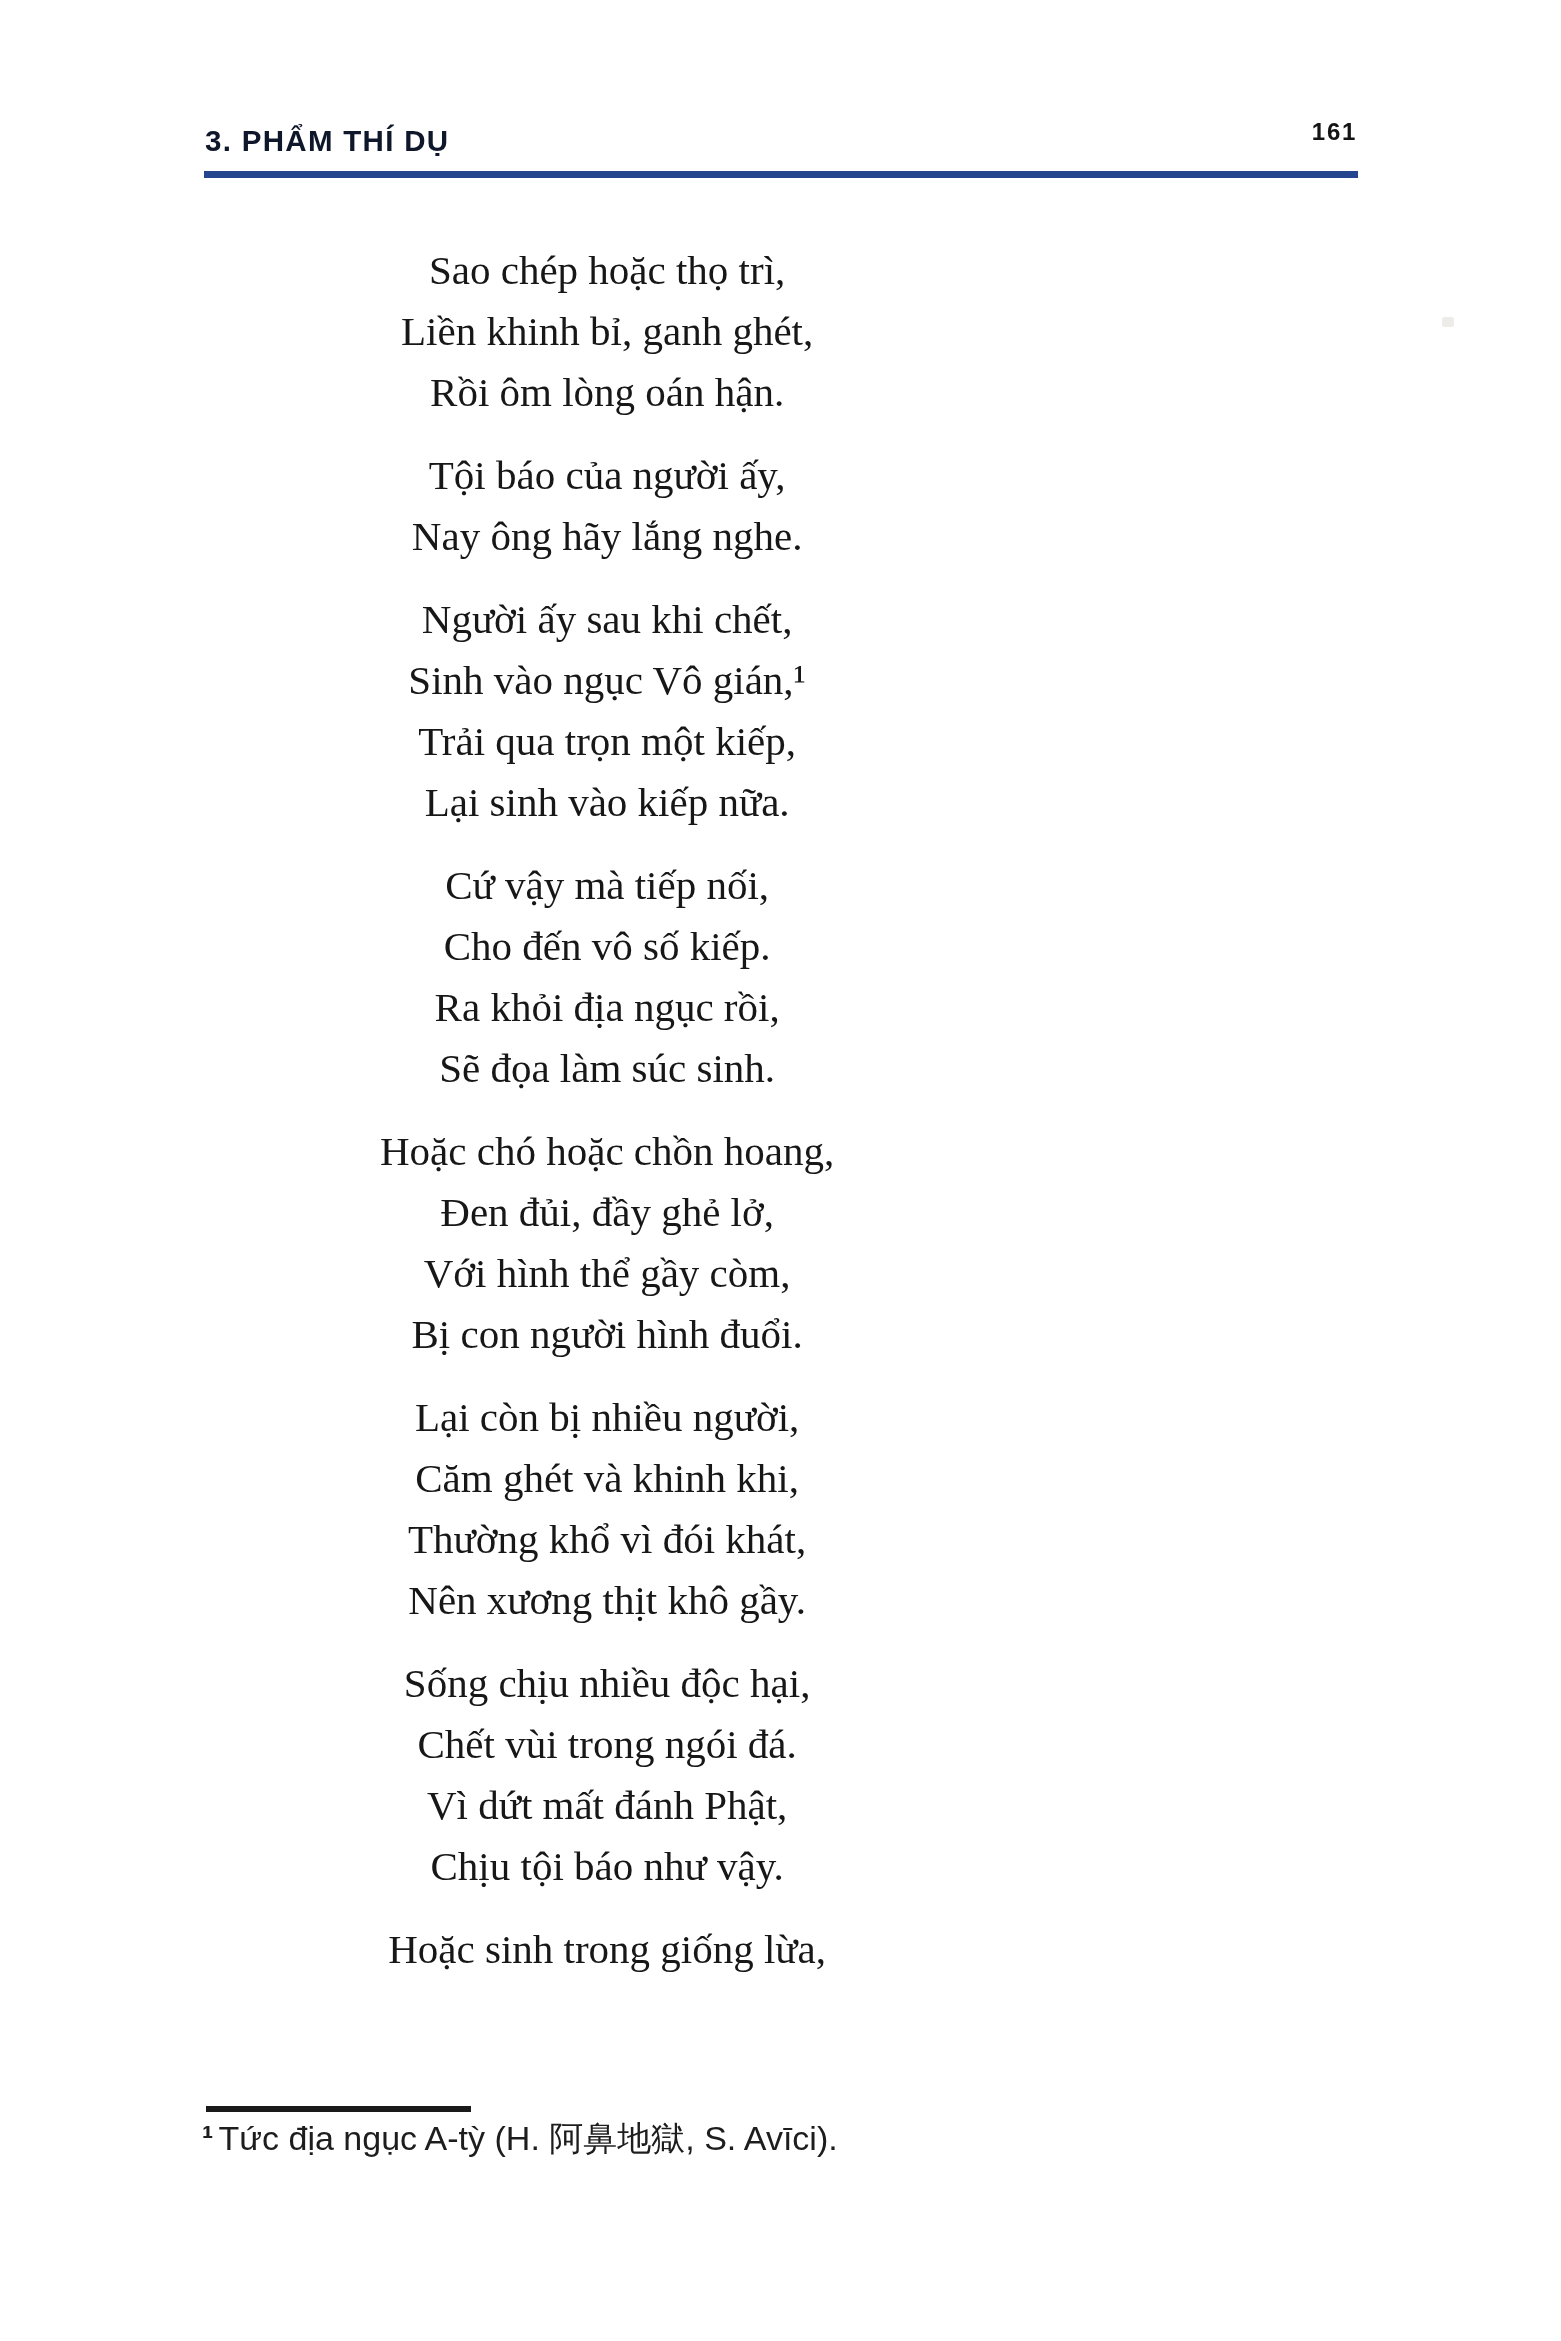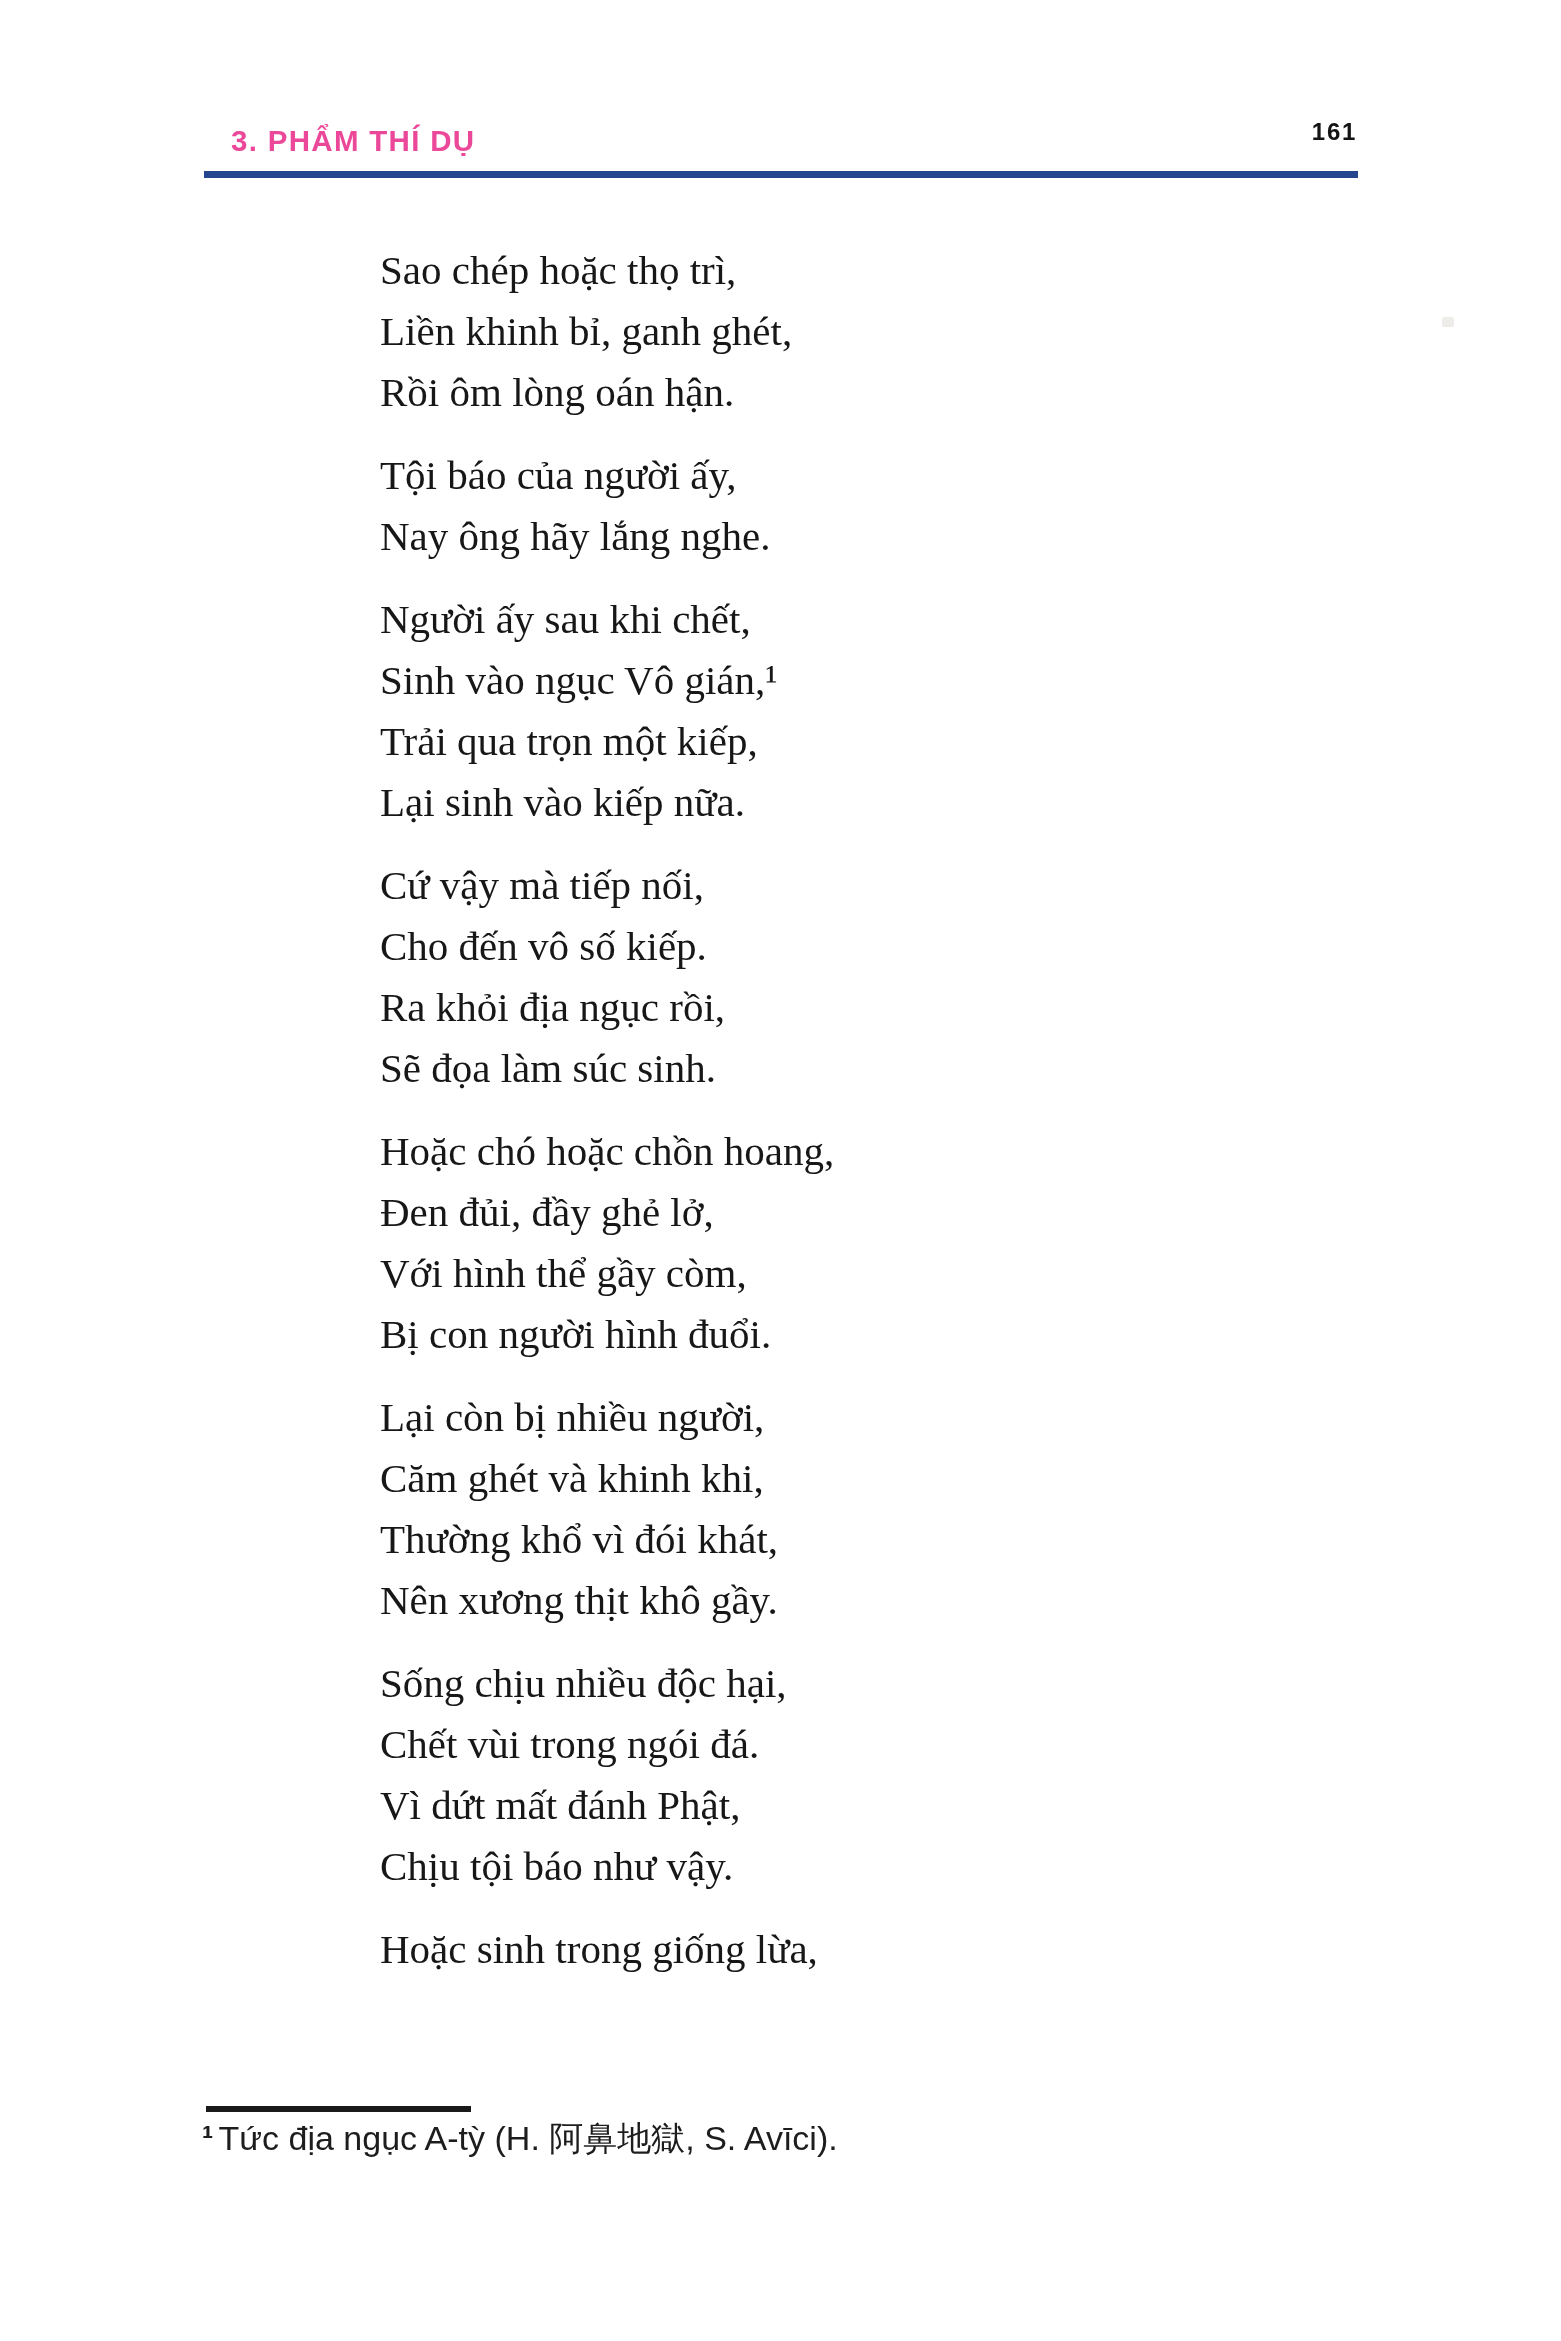--- a/index.html
+++ b/index.html
@@ -46,20 +46,21 @@
   .poem {
     position: absolute;
     left: 380px;
     top: 240px;
     font-size: 41px;
     line-height: 61px;
     color: #171717;
   }
   .stanza {
     margin: 0 0 22px 0;
+    text-align: center;
   }
   .line {
     display: block;
     white-space: nowrap;
   }
   .footnote-rule {
     position: absolute;
     left: 206px;
     top: 2106px;
     width: 265px;
@@ -88,21 +89,21 @@
     background: #d9d4cf;
     opacity: 0.45;
     border-radius: 2.6px;
   }
 </style>
 </head>
 <body>
 
 <div class="page">
 
-  <div class="chapter-title" style="color: #ec4899; margin-left: 26px;">3. PHẨM THÍ DỤ</div>
+  <div class="chapter-title" style="color: #0f172a;">3. PHẨM THÍ DỤ</div>
 
   <div class="page-number">161</div>
 
   <div class="header-rule" style="background: rgb(37, 69, 142);"></div>
 
   <main class="poem">
       <p class="stanza">
         <span class="line">Sao chép hoặc thọ trì,</span>
         <span class="line">Liền khinh bỉ, ganh ghét,</span>
         <span class="line">Rồi ôm lòng oán hận.</span>

